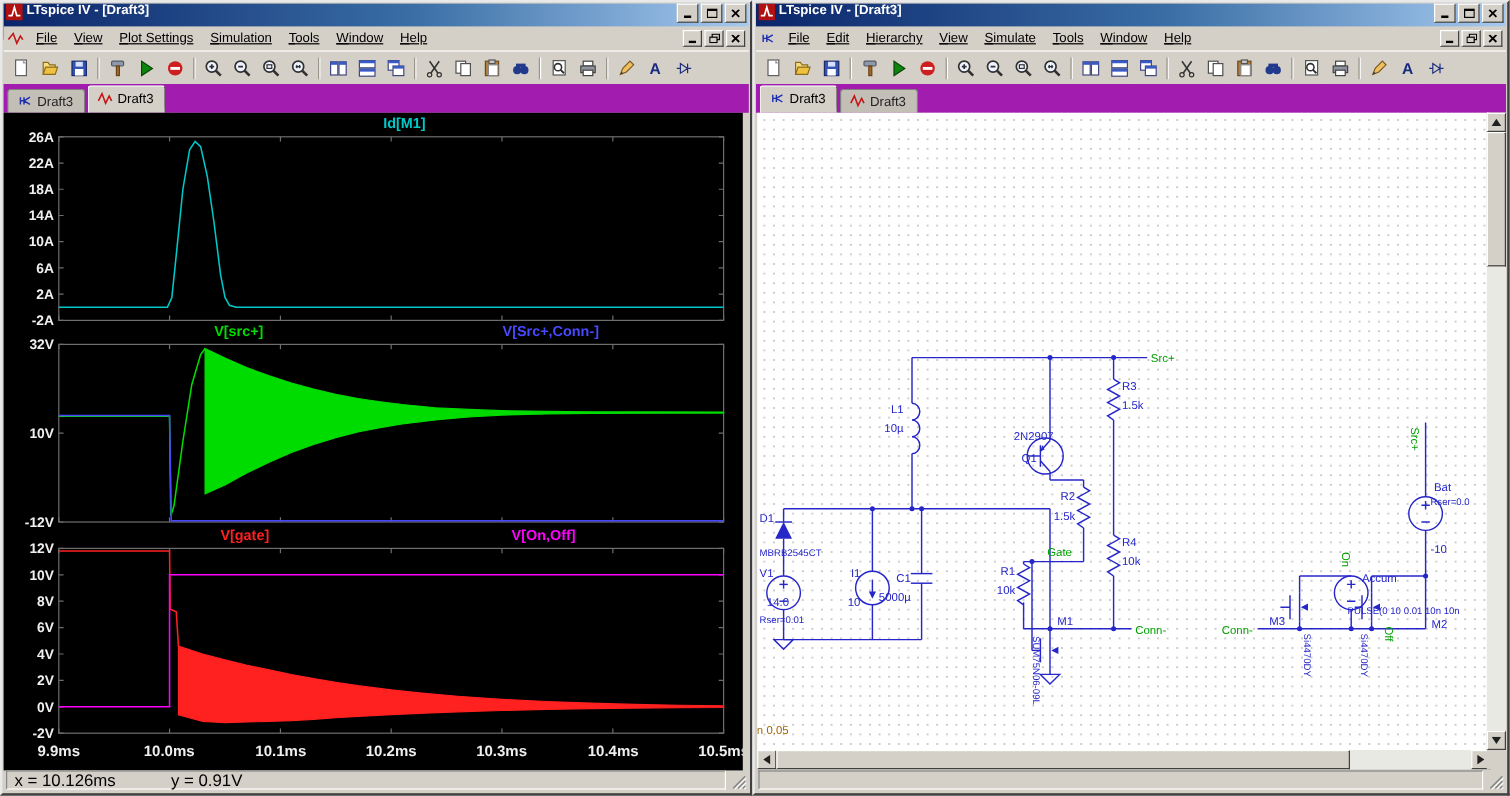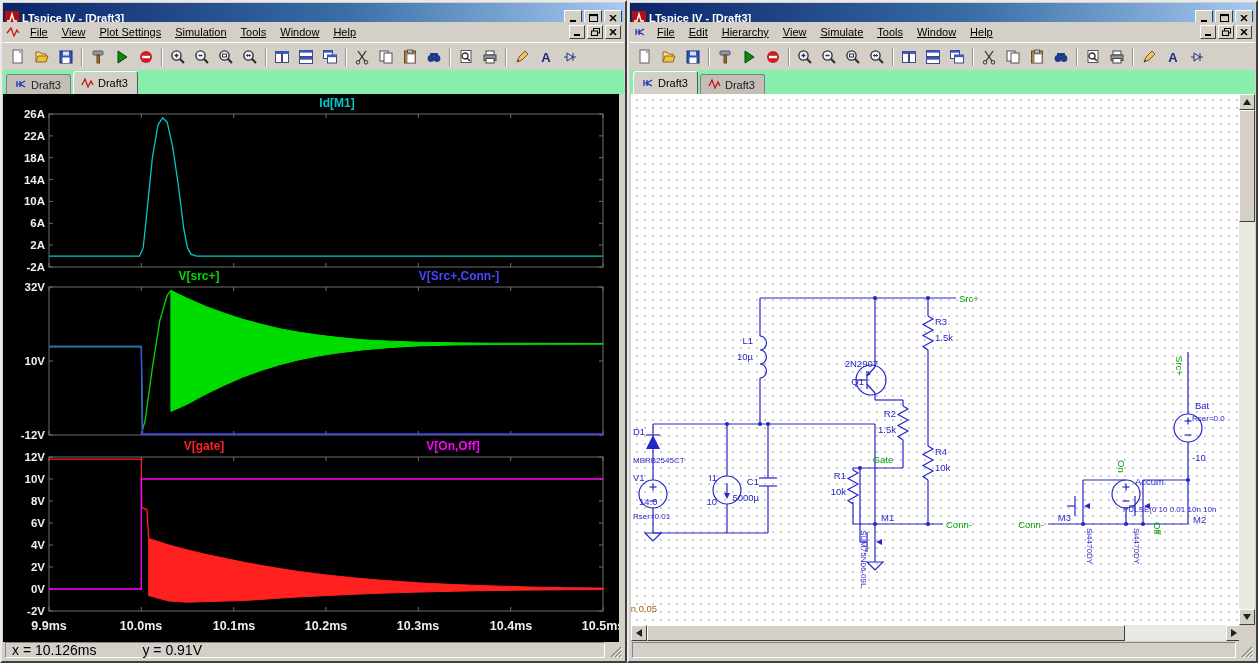--- a/index.html
+++ b/index.html
@@ -1,32 +1,32 @@
 <!DOCTYPE html>
 <html><head>
 <meta charset="utf-8">
 <style>
   html,body{margin:0;padding:0;}
   body{width:1258px;height:663px;background:#808080;font-family:"Liberation Sans",sans-serif;overflow:hidden;position:relative;}
   .win{position:absolute;top:0;height:663px;background:#d4d0c8;border:2px solid;border-color:#e9e9e9 #404040 #404040 #e9e9e9;box-sizing:border-box;}
   #lw{left:0;width:627px;}
   #rw{left:627px;width:631px;}
-  .titlebar{position:absolute;left:1px;right:1px;top:1px;height:30px;background:linear-gradient(90deg,#0a246a,#3a6ea5 55%,#a6caf0);display:flex;align-items:center;padding:0 2px;gap:3px;}
+  .titlebar{position:absolute;left:1px;right:1px;top:1px;height:30px;background:linear-gradient(90deg,#0a246a,#3a6ea5 55%,#a6caf0);display:flex;padding:0 2px;gap:3px;}
   .title-text{color:#fff;font-size:11px;font-weight:bold;flex:1;white-space:nowrap;overflow:hidden;}
   .appicon{width:14px;height:14px;flex:0 0 14px;}
   .winbtn{width:16px;height:14px;background:#d4d0c8;border:1px solid;border-color:#fff #404040 #404040 #fff;display:flex;align-items:center;justify-content:center;flex:0 0 16px;}
   .menubar{position:absolute;left:1px;right:1px;top:20px;height:20px;display:flex;align-items:center;background:#d4d0c8;}
   .menu-item{padding:3px 7px;font-size:11px;color:#000;text-decoration:underline;}
   .mdi{margin-left:auto;display:flex;gap:2px;padding-right:3px;}
   .mdibtn{width:14px;height:12px;background:#d4d0c8;border:1px solid;border-color:#fff #404040 #404040 #fff;display:flex;align-items:center;justify-content:center;}
   .toolbar{position:absolute;left:1px;right:1px;top:40px;height:28px;display:flex;align-items:center;padding-left:3px;border-top:1px solid #fff;border-bottom:1px solid #b0aca4;}
   .tbtn{width:22px;height:22px;display:flex;align-items:center;justify-content:center;border:1px solid #d4d0c8;}
   .tbtn svg{display:block;}
   .tsep{width:0;height:18px;border-left:1px solid #9a968e;border-right:1px solid #ffffff;margin:0 3px;}
-  .tabbar{position:absolute;left:1px;right:1px;top:68px;height:24px;display:flex;align-items:flex-end;padding-left:3px;background:#86efac;gap:2px;}
+  .tabbar{position:absolute;left:1px;right:1px;top:68px;height:24px;display:flex;align-items:flex-end;padding-left:3px;background:#a21caf;gap:2px;}
   .tab{display:flex;align-items:center;gap:4px;font-size:11px;padding:2px 9px 2px 7px;border:1px solid #808080;border-bottom:none;border-radius:3px 3px 0 0;background:#c3bfb7;height:20px;box-sizing:border-box;color:#222;}
   .tab.active{background:#d4d0c8;border-color:#fff #585858 #d4d0c8 #fff;height:23px;color:#000;}
   .plot{position:absolute;left:1px;top:92px;width:616px;height:548px;background:#000;}
   .statusbar{position:absolute;left:1px;right:1px;bottom:1px;height:20px;display:flex;align-items:center;padding:0 2px;}
   .spanel{height:16px;border:1px solid;border-color:#868686 #ffffff #ffffff #868686;display:flex;align-items:center;font-size:14px;padding:0 6px;background:#d4d0c8;flex:1;gap:46px;box-sizing:border-box;}
   .grip{width:14px;height:16px;margin-left:3px;flex:0 0 14px;}
   .schem{position:absolute;left:2px;top:92px;width:611px;height:531px;background:#fff;background-image:radial-gradient(#cbcbcb 0.9px,transparent 1.05px);background-size:8px 8px;background-position:2px 2px;overflow:hidden;}
   .vscroll{position:absolute;right:1px;top:92px;width:16px;height:531px;background:#e9e9e4;}
   .hscroll{position:absolute;left:2px;top:623px;width:611px;height:16px;background:#e9e9e4;}
   .sbtn{position:absolute;width:16px;height:16px;background:#d4d0c8;border:1px solid;border-color:#fff #404040 #404040 #fff;box-sizing:border-box;display:flex;align-items:center;justify-content:center;}

